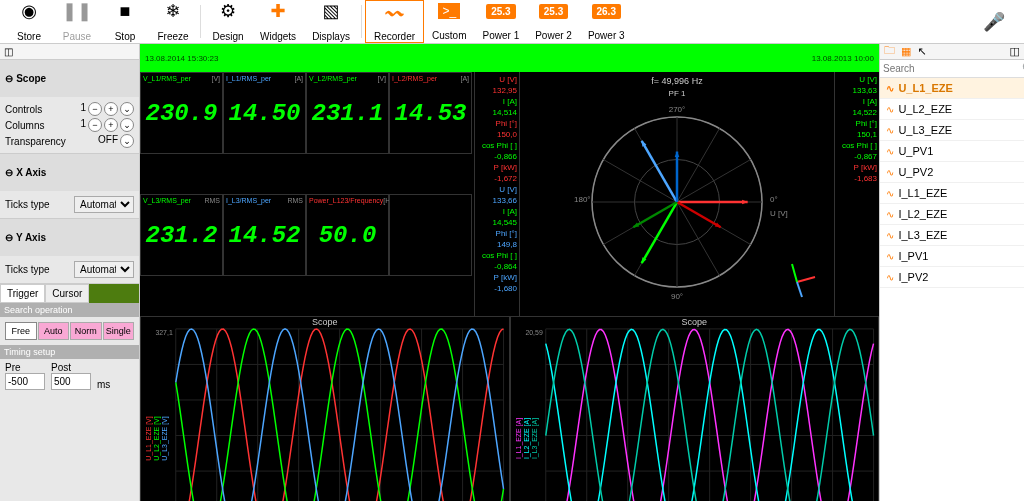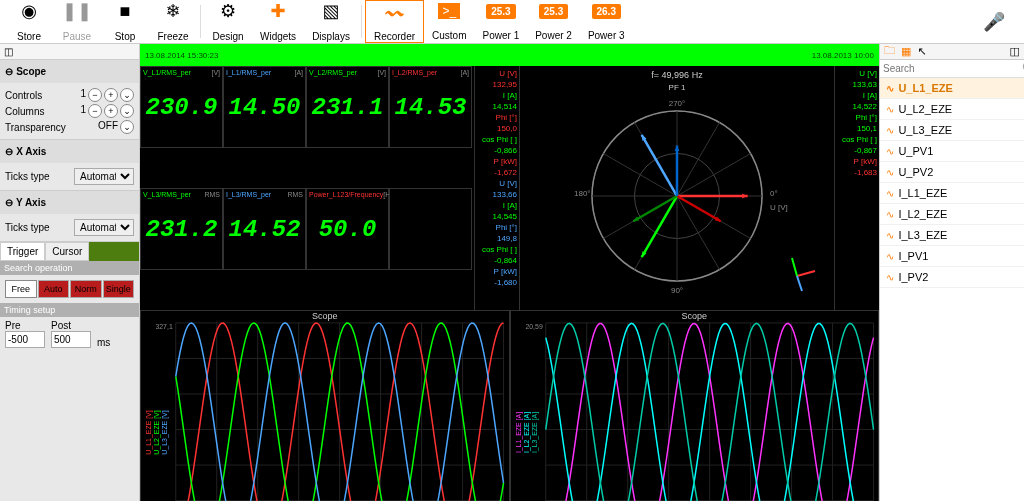--- a/index.html
+++ b/index.html
@@ -15,38 +15,38 @@
   .tool-sep { width: 1px; background: #ddd; margin: 5px 3px; }
   .power-badge { background: #ff7a00; color: #fff; font-size: 10px; padding: 2px 5px; border-radius: 2px; font-weight: bold; }
   
   
   .main { display: flex; height: 457px; }
   
   
   .left-panel { width: 140px; background: #e8e8e8; border-right: 1px solid #ccc; overflow-y: auto; font-size: 10px; }
   .left-panel .top-bar { height: 16px; background: #f5f5f5; border-bottom: 1px solid #ccc; display:flex; align-items:center; padding:0 4px;}
   .section { border-bottom: 1px solid #ccc; }
-  .section-head { padding: 6px 5px; font-weight: bold; background: #ddd; }
+  .section-head { padding: 13px 5px; font-weight: bold; background: #ddd; }
   .section-body { padding: 3px 5px; }
   .row { display: flex; align-items: center; justify-content: space-between; margin: 2px 0; }
   .row .ctrls { display: flex; gap: 2px; }
   .mini-btn { width: 14px; height: 14px; border: 1px solid #888; border-radius: 7px; background: #fff; font-size: 9px; display: flex; align-items: center; justify-content: center; cursor: pointer; }
   .select { border: 1px solid #aaa; font-size: 10px; padding: 1px; width: 60px; }
   .tabs { display: flex; background: #4d7c0f; }
   .tabs .tab { padding: 3px 6px; cursor: pointer; border: 1px solid #ccc; background:#eee; }
   .tabs .tab.active { background: #fff; }
   .subhead { background: #b0b0b0; color: #fff; padding: 2px 4px; font-size: 9px; }
   .mode-row { display: flex; gap: 1px; margin: 2px 0; }
-  .mode-btn { flex: 1; padding: 3px 2px; text-align: center; border: 1px solid #aaa; background: #b91c1c; font-size: 9px; cursor: pointer; }
+  .mode-btn { flex: 1; padding: 3px 2px; text-align: center; border: 1px solid #aaa; background: #f9a8d4; font-size: 9px; cursor: pointer; }
   .mode-btn.active { background: #fff; border-color:#888; }
   .input-tiny { width: 40px; border: 1px solid #aaa; font-size: 10px; padding: 2px; }
   
   
   .center { flex: 1; background: #000; position: relative; }
-  .status-bar { height: 22px; background: #00ff00; display: flex; justify-content: space-between; align-items: center; padding: 0 5px; font-size: 8px; color: #004400; }
+  .status-bar { height: 28px; background: #00ff00; display: flex; justify-content: space-between; align-items: center; padding: 0 5px; font-size: 8px; color: #004400; }
   .displays { display: flex; height: 244px; }
   .meters { width: 334px; display: flex; flex-wrap: wrap; }
   .meter { width: 83px; height: 82px; border: 1px solid #333; background: #000; position: relative; padding: 2px; }
   .meter-head { display: flex; justify-content: space-between; font-size: 7px; }
   .meter-name { color: #00ff00; }
   .meter-name.blue { color: #4da6ff; }
   .meter-name.red { color: #ff3333; }
   .meter-unit { color: #888; }
   .meter-val { color: #00ff00; font-family: 'Courier New', monospace; font-size: 24px; font-weight: bold; font-style: italic; text-align: center; margin-top: 18px; }
   .meter.blank { background: #000; }

